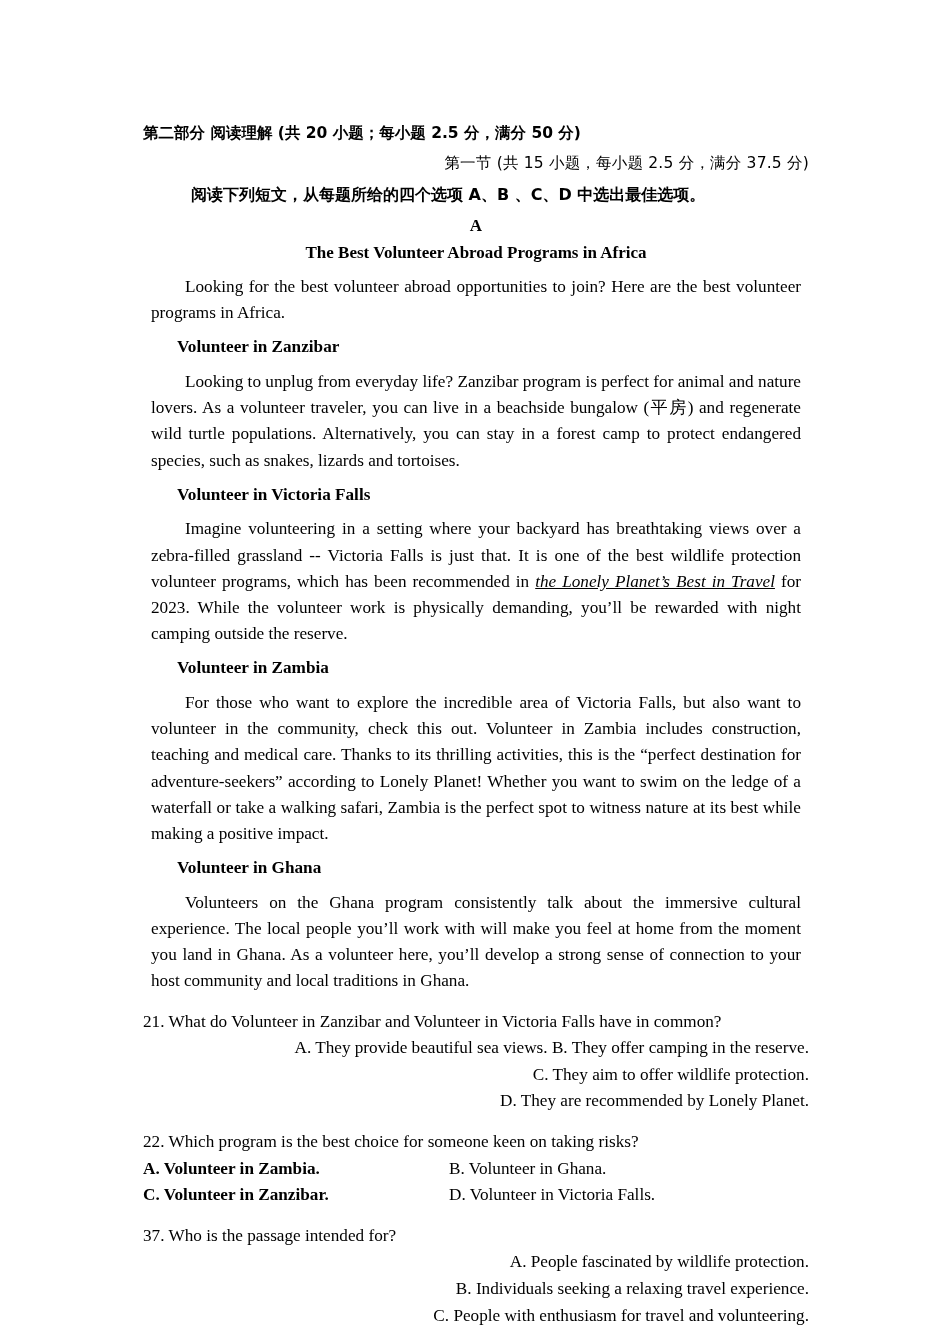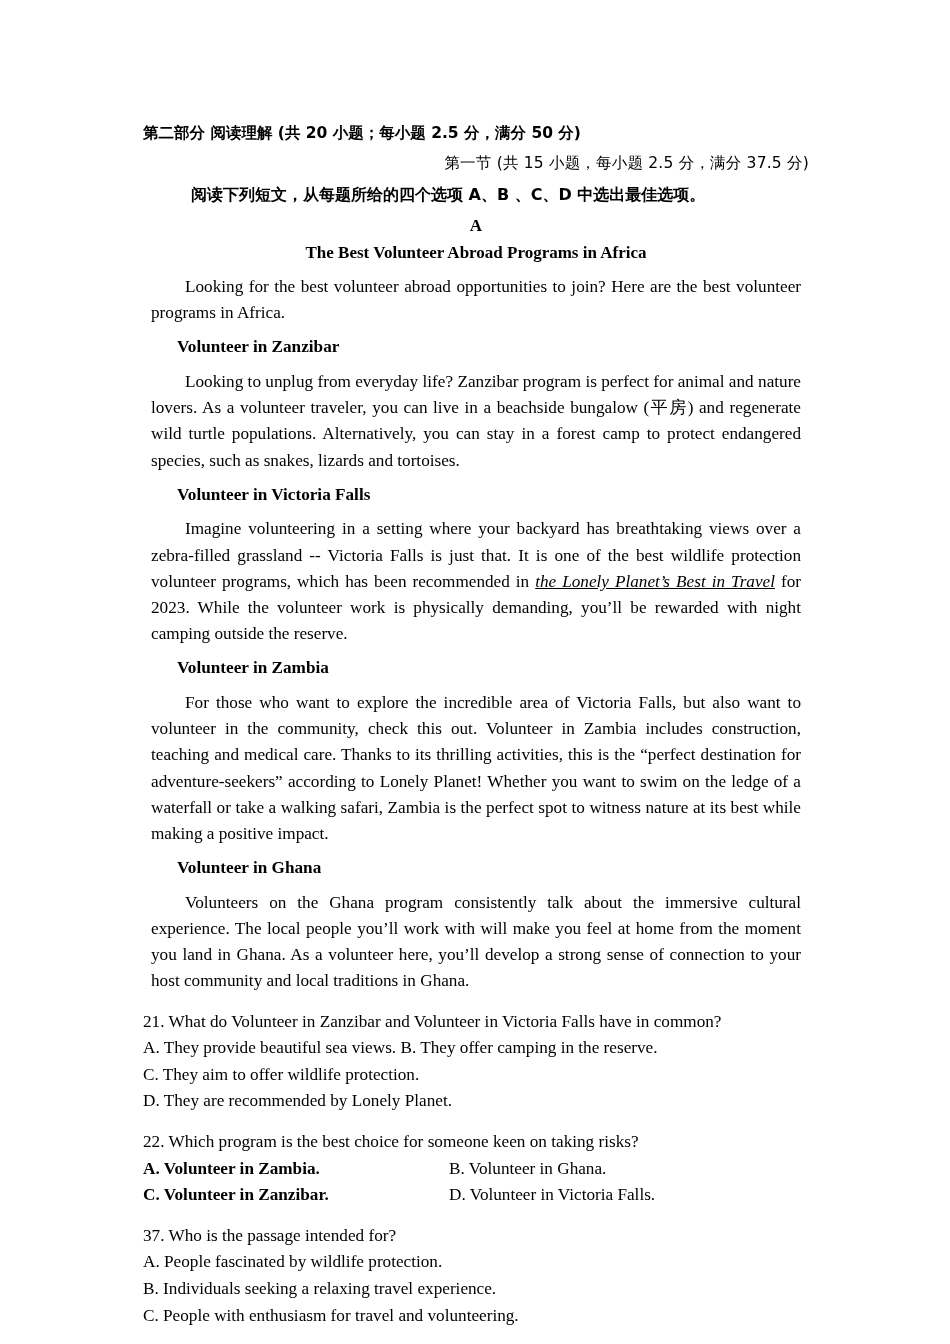--- a/index.html
+++ b/index.html
@@ -82,20 +82,21 @@
     margin: 0;
     font-size: 17.2px;
     line-height: 26.6px;
     text-indent: 0;
   }
   p.opt {
     margin: 0;
     font-size: 17.2px;
     line-height: 26.6px;
     text-indent: 0;
+    text-align: right;
   }
   .opt-two {
     display: block;
     font-size: 17.2px;
     line-height: 26.6px;
   }
   .opt-two .a { display: inline-block; width: 306px; font-weight: bold; }
   .ital { font-style: italic; text-decoration: underline; }
   .qblock { margin-top: 14px; }
 </style>

